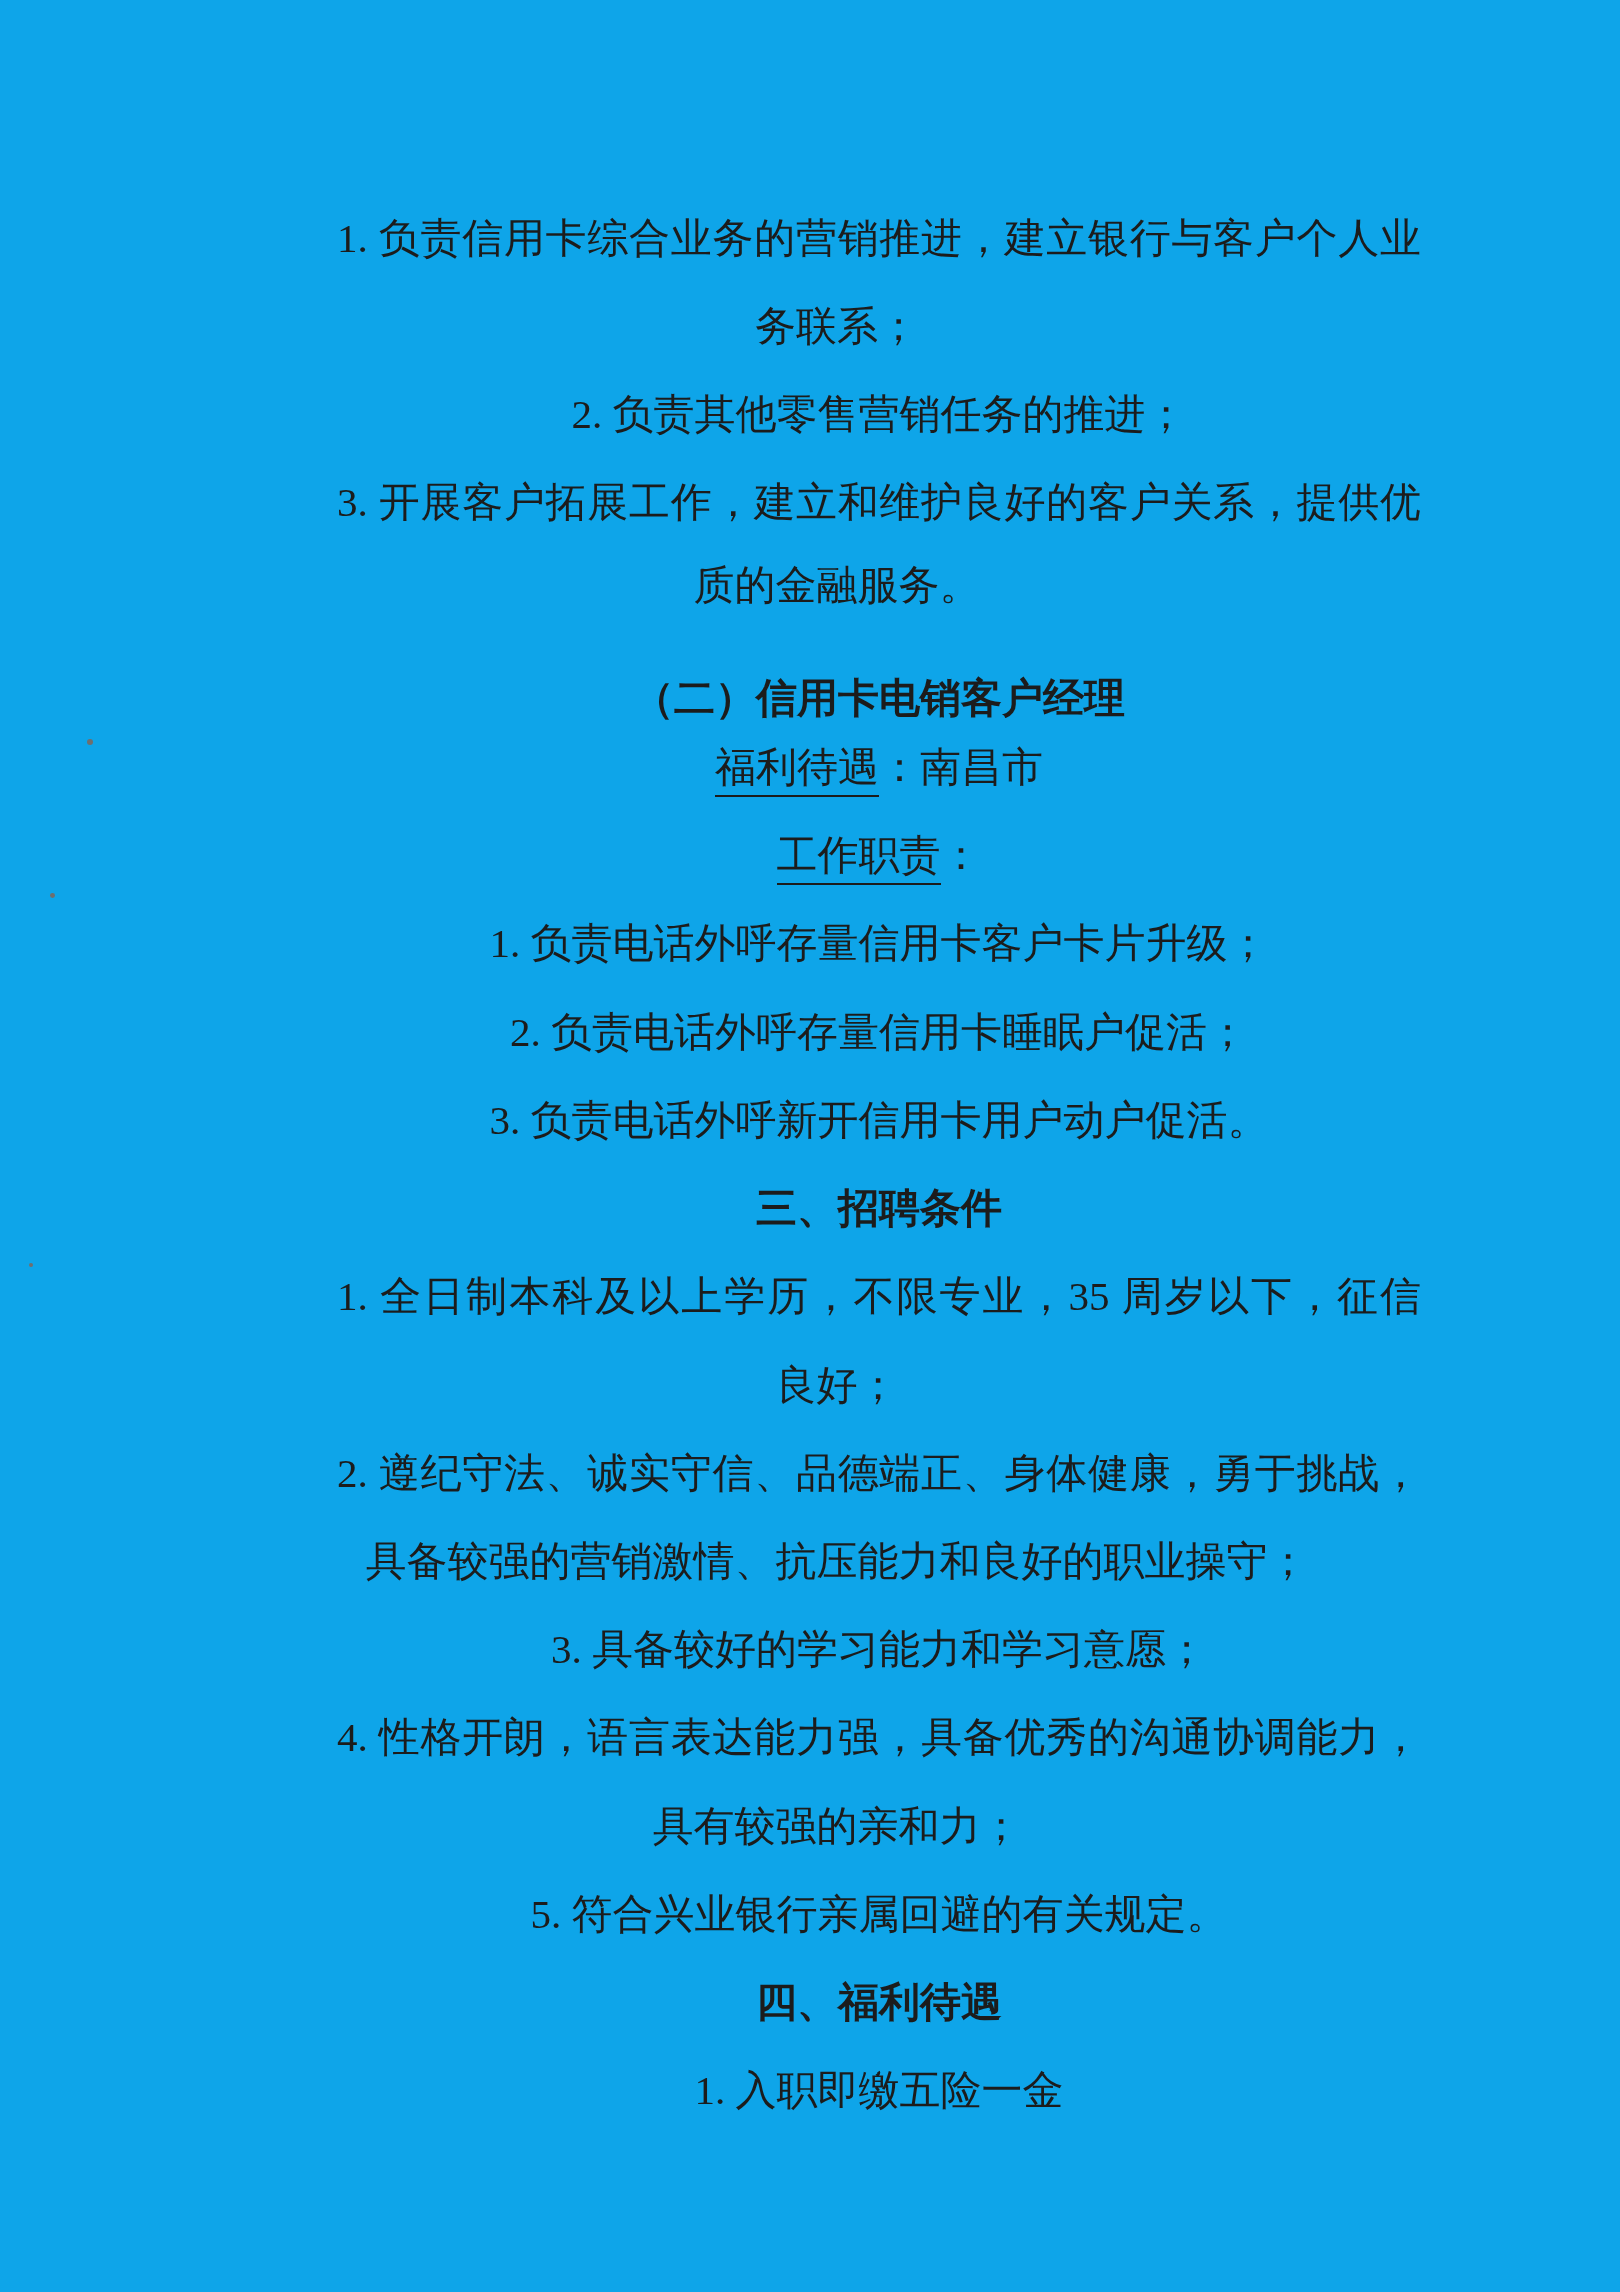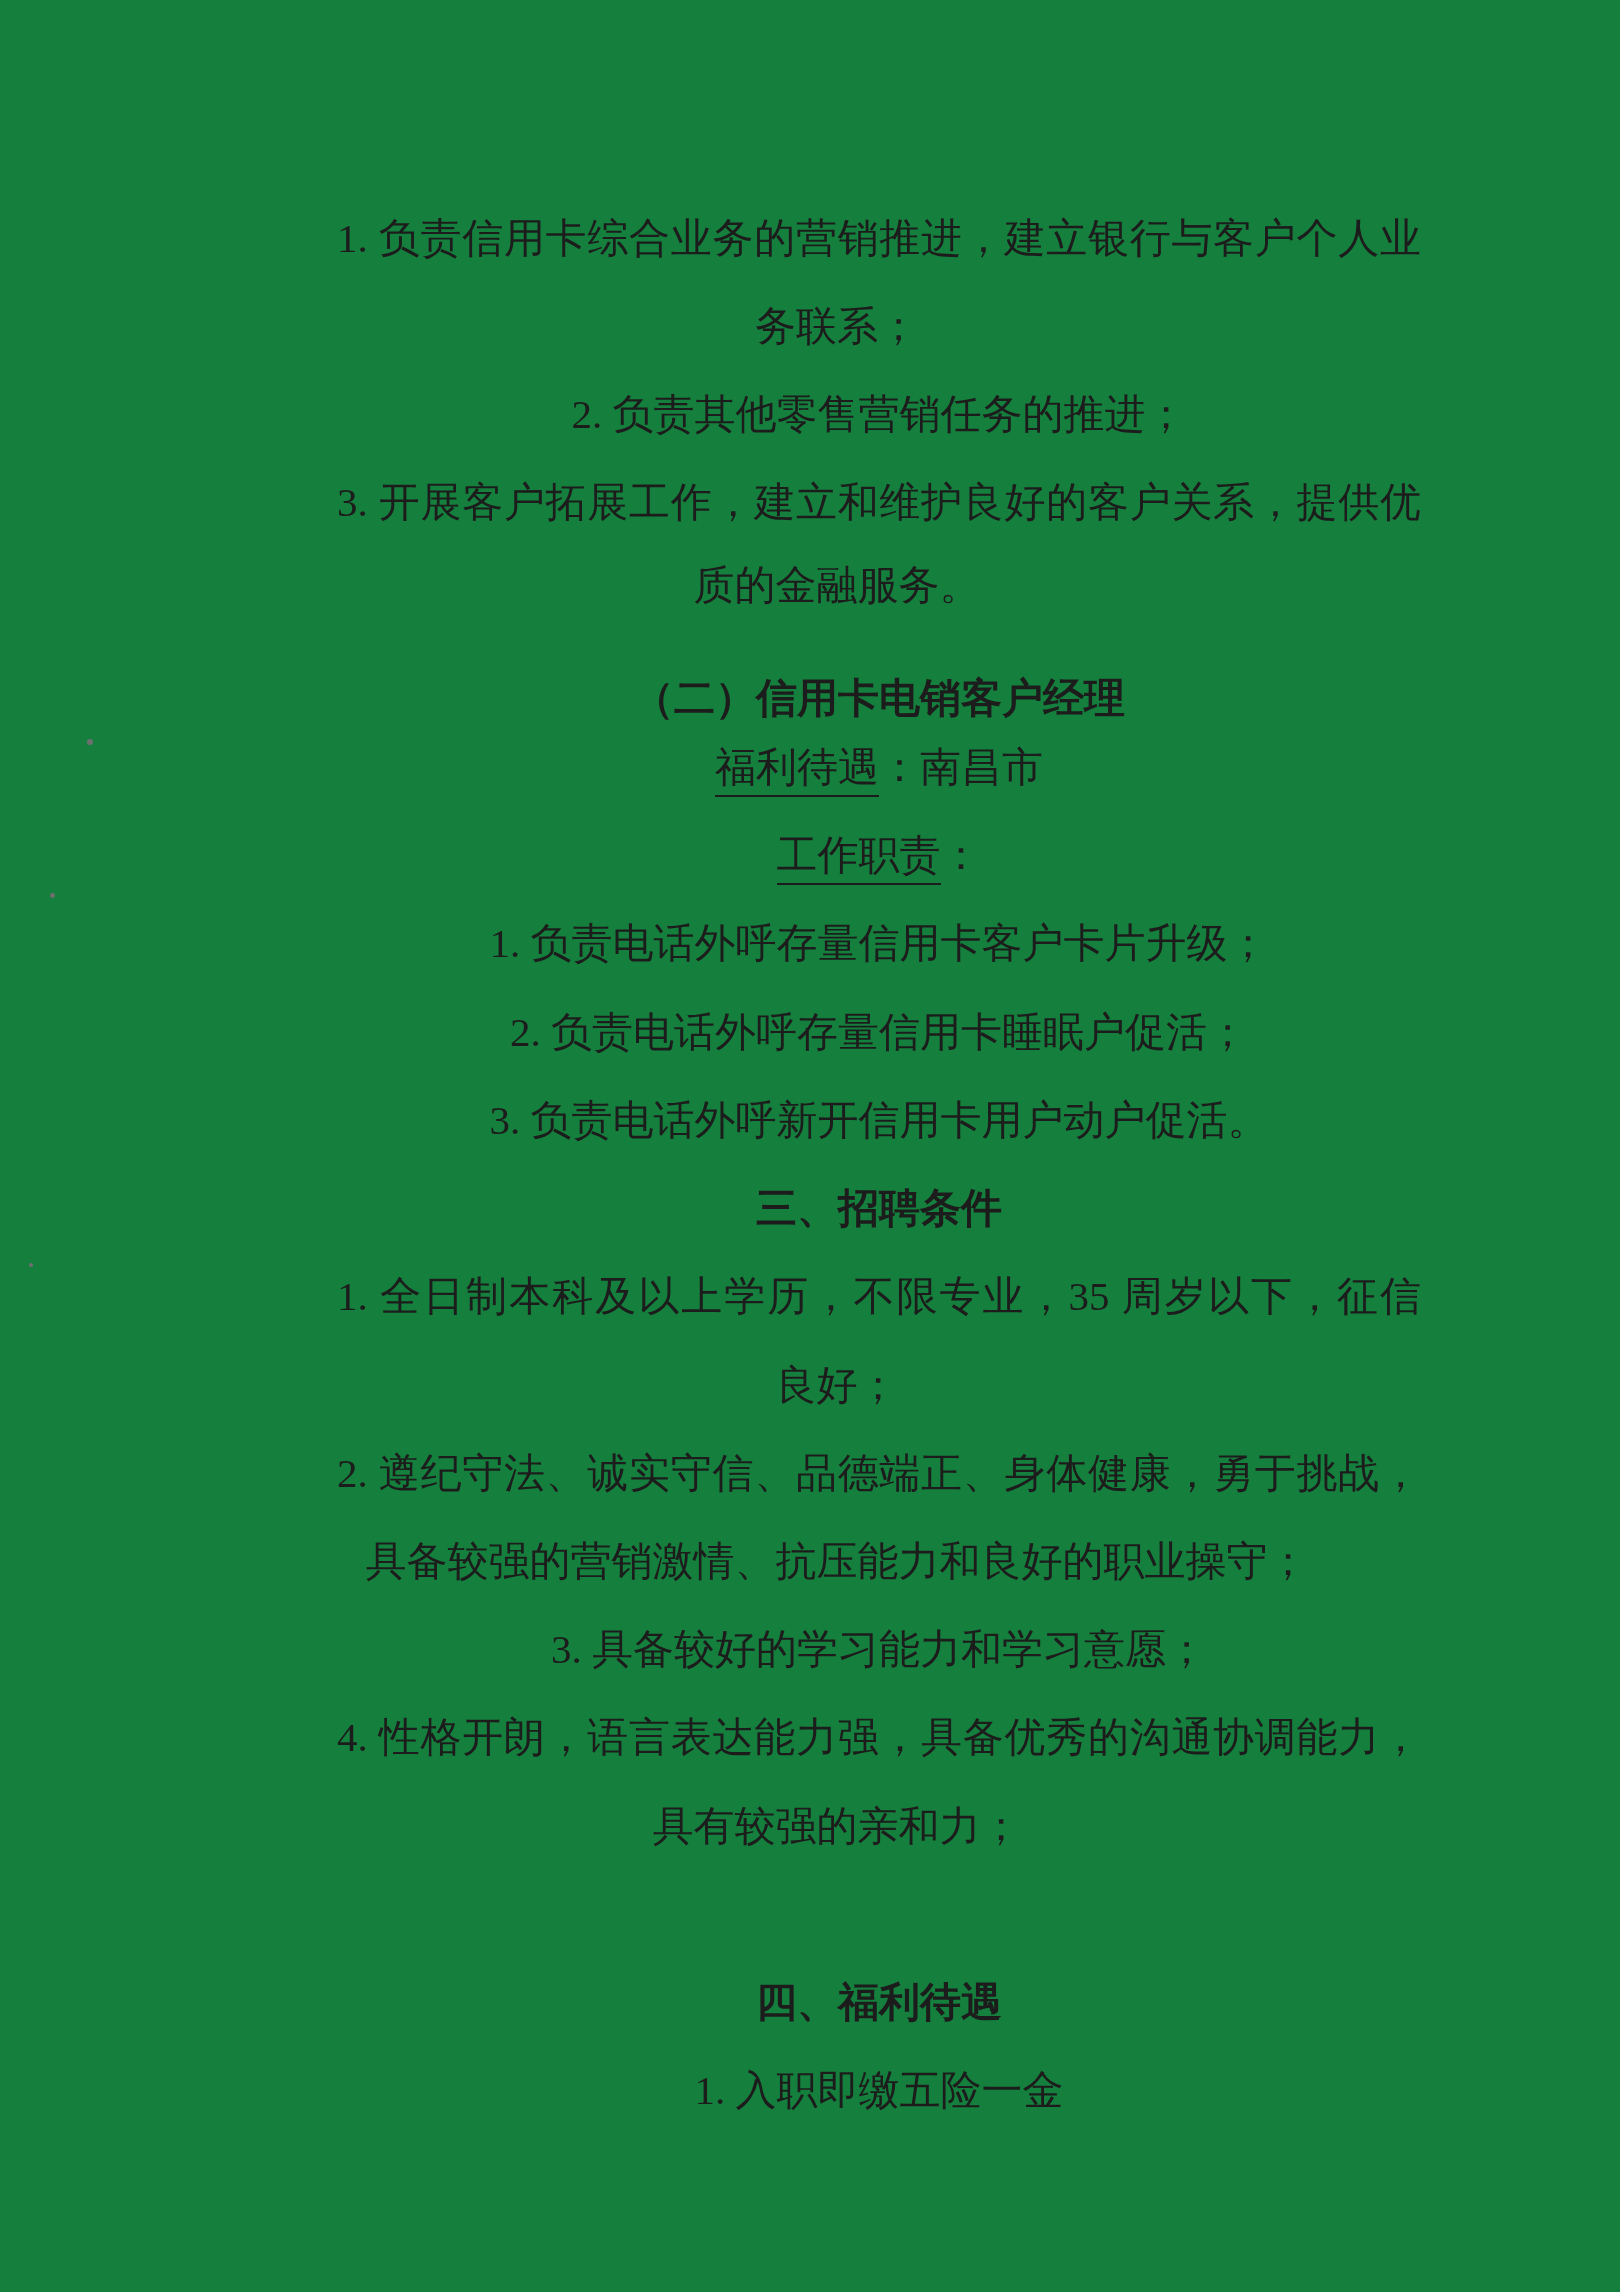--- a/index.html
+++ b/index.html
@@ -11,21 +11,21 @@
     height: 2293px;
     background: #ffffff;
     position: relative;
     overflow: hidden;
     font-family: "Liberation Serif", "DejaVu Serif", serif;
     color: #1c1c1c;
   }
   .page {
     position: absolute;
     inset: 0;
-    background: #15803d;
+    background: #0ea5e9;
   }
   .line {
     position: absolute;
     left: 253px;
     width: 1168px;
     font-size: 41px;
     line-height: 61px;
     letter-spacing: 0;
     white-space: pre-wrap;
     text-align: center;
@@ -67,19 +67,20 @@
     <div class="line indent" style="top: 1002px;">2. 负责电话外呼存量信用卡睡眠户促活；</div>
     <div class="line indent" style="top: 1090px;">3. 负责电话外呼新开信用卡用户动户促活。</div>
     <div class="line indent bold" style="top: 1178px;">三、招聘条件</div>
     <div class="line indent justify" style="top: 1266px;">1. 全日制本科及以上学历，不限专业，35 周岁以下，征信</div>
     <div class="line" style="top: 1355px;">良好；</div>
     <div class="line indent justify" style="top: 1443px;">2. 遵纪守法、诚实守信、品德端正、身体健康，勇于挑战，</div>
     <div class="line" style="top: 1531px;">具备较强的营销激情、抗压能力和良好的职业操守；</div>
     <div class="line indent" style="top: 1619px;">3. 具备较好的学习能力和学习意愿；</div>
     <div class="line indent justify" style="top: 1707px;">4. 性格开朗，语言表达能力强，具备优秀的沟通协调能力，</div>
     <div class="line" style="top: 1796px;">具有较强的亲和力；</div>
+    <div class="line indent" style="top: 1884px;">5. 符合兴业银行亲属回避的有关规定。</div>
     <div class="line indent bold" style="top: 1972px;">四、福利待遇</div>
     <div class="line indent" style="top: 2060px;">1. 入职即缴五险一金</div>
     <div class="speck" style="left: 87px; top: 739px; width: 5.9px; height: 5.9px;"></div>
     <div class="speck" style="left: 50px; top: 893px; width: 4.9px; height: 4.9px;"></div>
     <div class="speck" style="left: 29px; top: 1263px; width: 3.9px; height: 3.9px;"></div>
   </main>
 
 
 </body></html>

